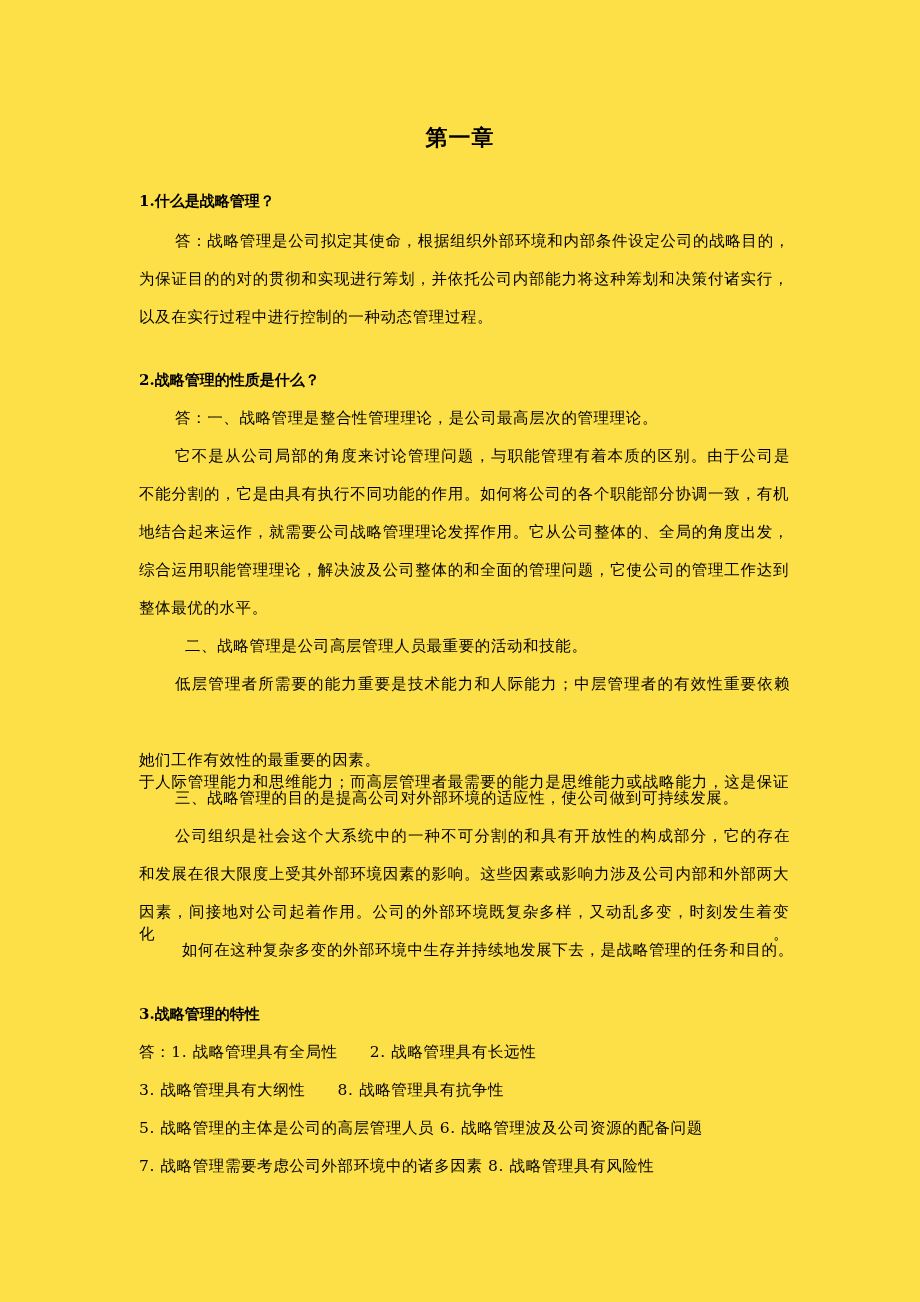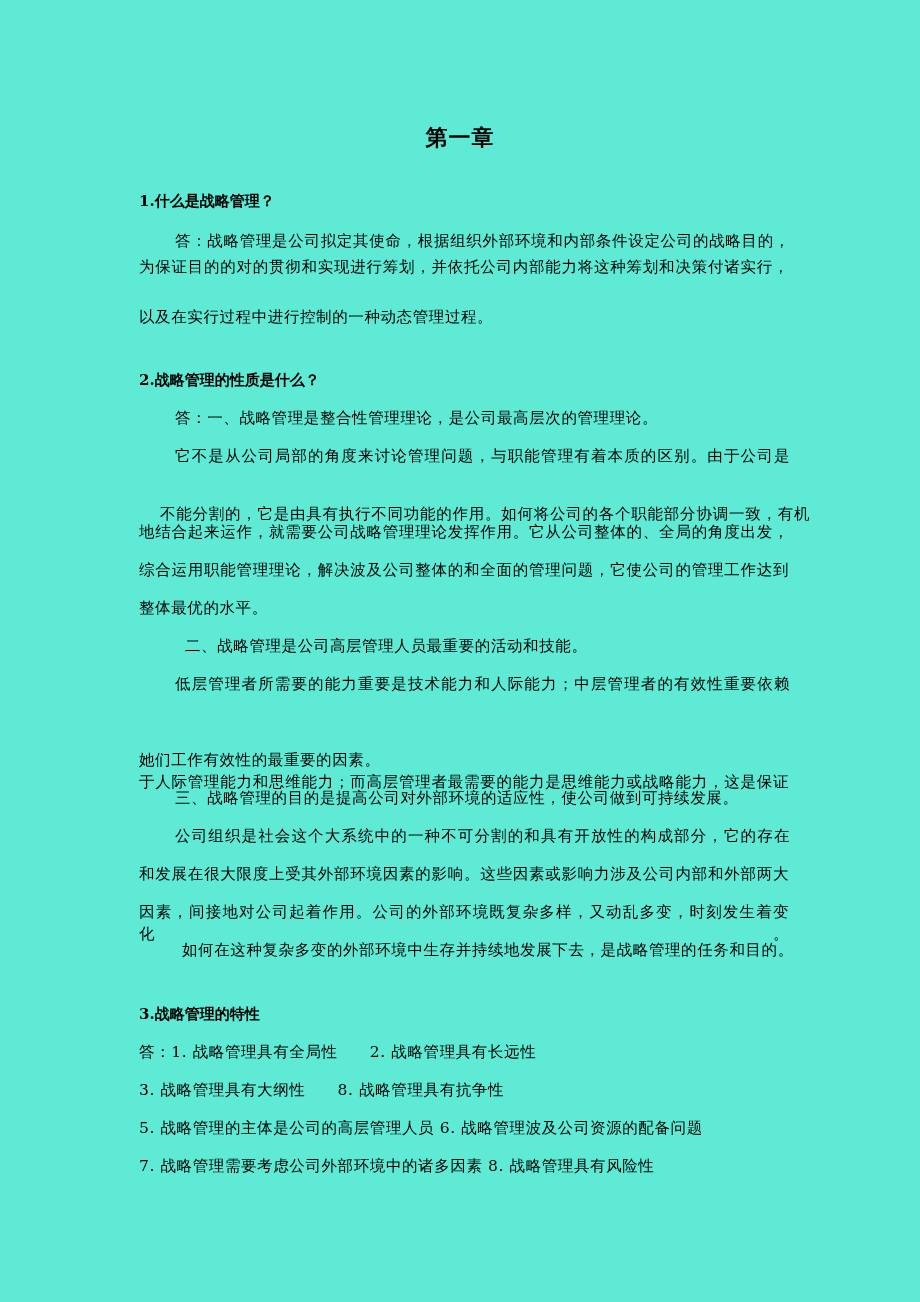--- a/index.html
+++ b/index.html
@@ -13,21 +13,21 @@
       position: relative;
       overflow: hidden;
       font-family: "DejaVu Serif", "Liberation Serif", serif;
       color: #000000;
     }
     .page {
       position: absolute;
       left: 0; top: 0;
       width: 920px;
       height: 1302px;
-      background: #5eead4;
+      background: #fde047;
     }
     .title {
       position: absolute;
       left: 0;
       width: 920px;
       top: 122px;
       text-align: center;
       font-size: 22px;
       font-weight: bold;
       line-height: 30px;
@@ -55,27 +55,27 @@
   </style>
 </head>
 <body>
 
 <div class="page">
 
   <div class="title">第一章</div>
 
   <div class="line heading" style="top:190px;">1.什么是战略管理？</div>
   <div class="line justify" style="top:230px; left:175px; width:615px;">答：战略管理是公司拟定其使命，根据组织外部环境和内部条件设定公司的战略目的，</div>
-  <div class="line justify" style="top:256px;">为保证目的的对的贯彻和实现进行筹划，并依托公司内部能力将这种筹划和决策付诸实行，</div>
+  <div class="line justify" style="top:268px;">为保证目的的对的贯彻和实现进行筹划，并依托公司内部能力将这种筹划和决策付诸实行，</div>
   <div class="line" style="top:306px;">以及在实行过程中进行控制的一种动态管理过程。</div>
 
   <div class="line heading" style="top:369px;">2.战略管理的性质是什么？</div>
   <div class="line" style="top:407px; left:175px;">答：一、战略管理是整合性管理理论，是公司最高层次的管理理论。</div>
   <div class="line justify" style="top:445px; left:175px; width:615px;">它不是从公司局部的角度来讨论管理问题，与职能管理有着本质的区别。由于公司是</div>
-  <div class="line justify" style="top:503px;margin-left:21px;">不能分割的，它是由具有执行不同功能的作用。如何将公司的各个职能部分协调一致，有机</div>
+  <div class="line justify" style="top:483px;">不能分割的，它是由具有执行不同功能的作用。如何将公司的各个职能部分协调一致，有机</div>
   <div class="line justify" style="top:521px;">地结合起来运作，就需要公司战略管理理论发挥作用。它从公司整体的、全局的角度出发，</div>
   <div class="line justify" style="top:559px;">综合运用职能管理理论，解决波及公司整体的和全面的管理问题，它使公司的管理工作达到</div>
   <div class="line" style="top:597px;">整体最优的水平。</div>
   <div class="line" style="top:635px; left:185px;">二、战略管理是公司高层管理人员最重要的活动和技能。</div>
   <div class="line justify" style="top:673px; left:175px; width:615px;">低层管理者所需要的能力重要是技术能力和人际能力；中层管理者的有效性重要依赖</div>
   <div class="line justify" style="top:751px;margin-top:20px;">于人际管理能力和思维能力；而高层管理者最需要的能力是思维能力或战略能力，这是保证</div>
   <div class="line" style="top:749px;">她们工作有效性的最重要的因素。</div>
   <div class="line" style="top:787px; left:175px;">三、战略管理的目的是提高公司对外部环境的适应性，使公司做到可持续发展。</div>
   <div class="line justify" style="top:825px; left:175px; width:615px;">公司组织是社会这个大系统中的一种不可分割的和具有开放性的构成部分，它的存在</div>
   <div class="line justify" style="top:863px;">和发展在很大限度上受其外部环境因素的影响。这些因素或影响力涉及公司内部和外部两大</div>

